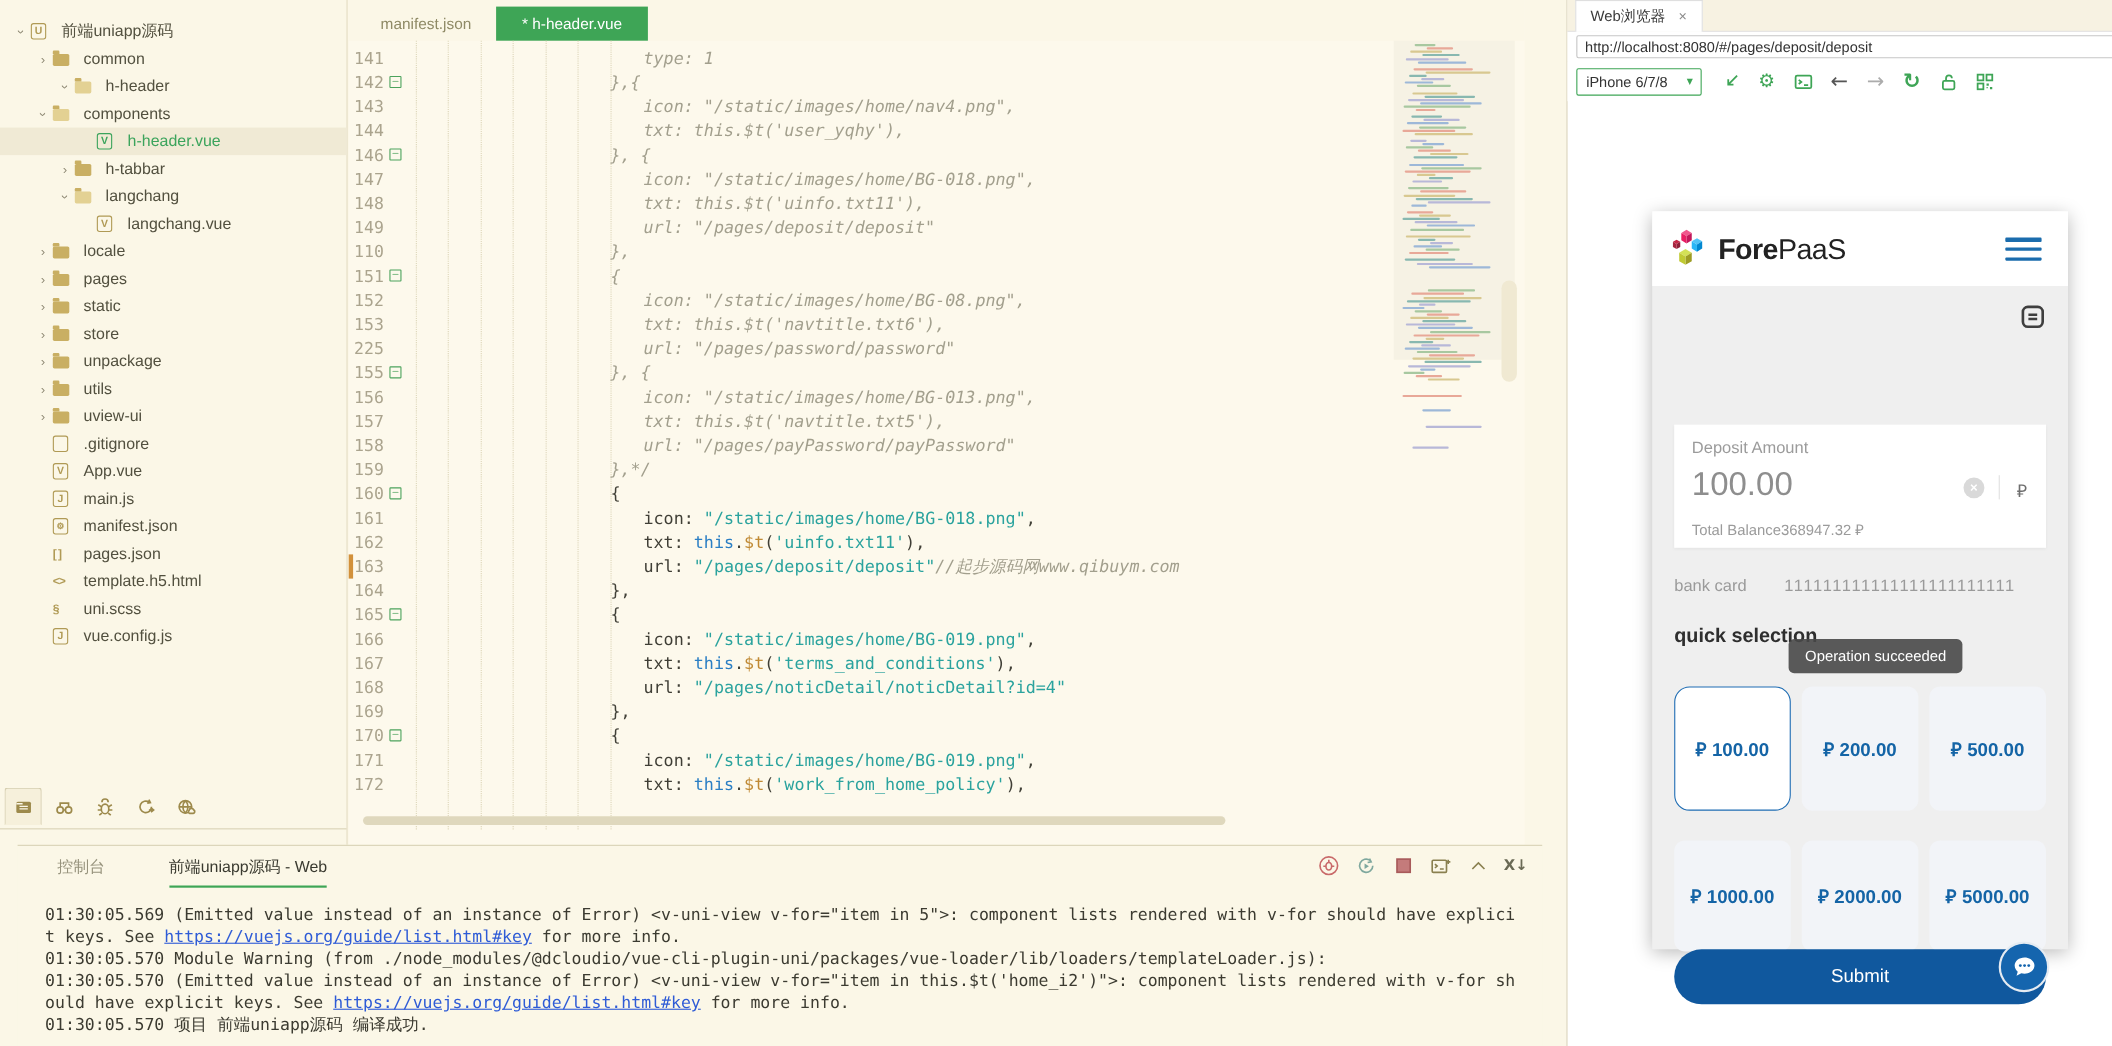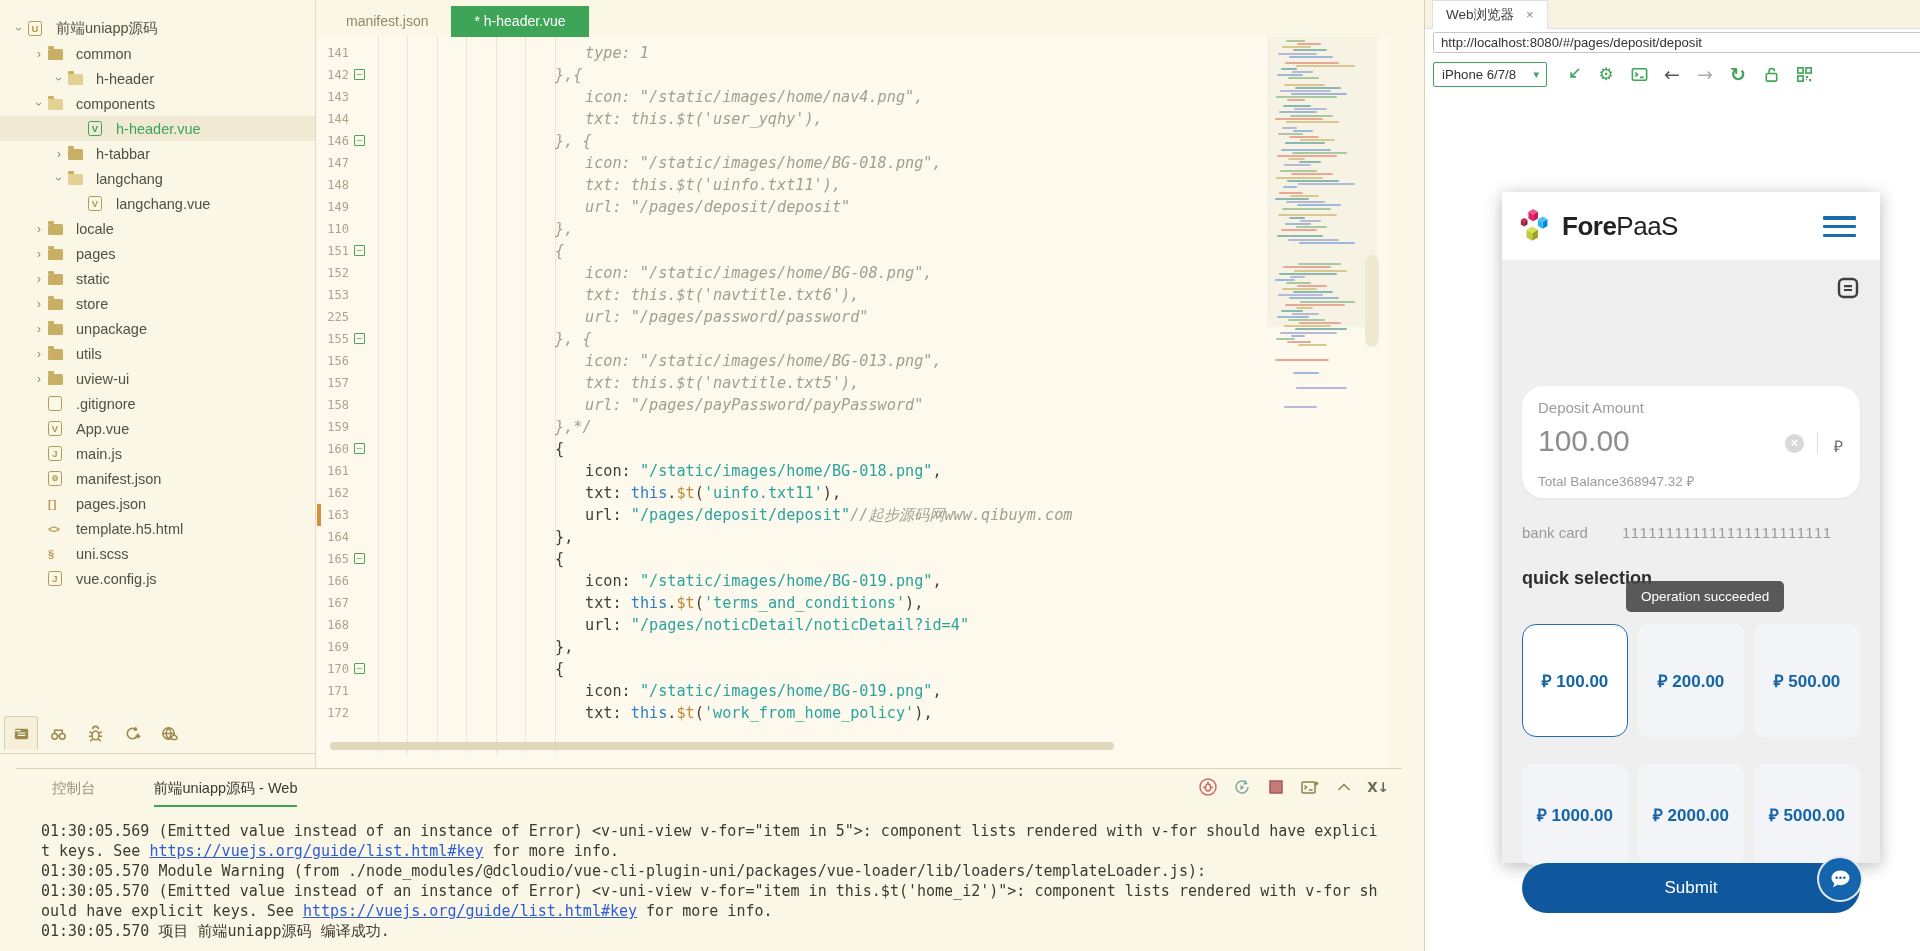--- a/index.html
+++ b/index.html
@@ -32,21 +32,21 @@
 
 
 .editor { position:absolute; left:317px; top:0; width:1069px; height:768px; background:#FDF9EC; }
 .tabbar { position:absolute; left:0; top:0; right:0; height:37px; background:#FBF7E7; display:flex; align-items:flex-end; padding-left:6px; }
 .etab { height:31px; line-height:31px; padding:0 23px; font-size:14px; color:#8F8A66; white-space:nowrap; }
 .etab.active { background:#3EA556; color:#FFFFFF; }
 .guides { position:absolute; top:37px; bottom:14px; left:0; right:0; pointer-events:none; }
 .guide { position:absolute; top:0; bottom:0; width:0; border-left:1px dotted #DCD5B8; }
 .codelines { position:absolute; top:42px; left:0; right:110px; font-family:"DejaVu Sans Mono", monospace; font-size:15.2px; }
 .codeline { position:relative; height:22px; line-height:22px; white-space:pre; }
-.lnum { position:absolute; left:4px; width:28px; text-align:right; color:#ABA48E; font-size:12px; }
+.lnum { position:absolute; left:4px; width:28px; text-align:right; color:#ABA48E; font-size:15px; }
 .fold { position:absolute; left:37px; top:5px; width:11px; height:11px; border:1.3px solid #4CA35C; border-radius:1px; color:#4CA35C; font-size:9px; line-height:8px; text-align:center; }
 .modmark { position:absolute; left:0; top:0; width:3.5px; height:22px; background:#D2913B; }
 .ltext { display:inline-block; }
 .ind-b { margin-left:238px; }
 .ind-p { margin-left:268px; }
 .tok-cmt { color:#A29F8D; font-style:italic; }
 .tok-pun { color:#403F36; }
 .tok-prop { color:#403F36; }
 .tok-str { color:#2BA39E; }
 .tok-kw { color:#2B7FC4; }
@@ -88,21 +88,21 @@
 .phone { position:absolute; left:77px; top:192px; width:378px; height:671px; background:#EFEFEF; box-shadow:0 3px 16px rgba(0,0,0,0.28); }
 .ph-header { position:absolute; top:0; left:0; right:0; height:68px; background:#FFFFFF; }
 .brand { position:absolute; left:16px; top:13px; display:flex; align-items:center;text-align:center; }
 .brand-text { font-size:26px; color:#222; margin-left:6px; letter-spacing:-0.5px; }
 .brand-fore { font-weight:bold; }
 .brand-paas { font-weight:normal; }
 .hamburger { position:absolute; right:24px; top:24px; width:33px; cursor:pointer; }
 .hamburger div { height:3.6px; background:#1A6CAD; border-radius:1px; margin-bottom:5.2px; }
 .ph-body { position:absolute; top:68px; left:0; right:0; bottom:0; }
 .form-icon { position:absolute; right:20px; top:16px; }
-.dep-card { position:absolute; left:20px; top:126px; width:338px; height:112px; background:#FFFFFF; border-radius:21px; box-shadow:0 1px 3px rgba(0,0,0,0.05); }
+.dep-card { position:absolute; left:20px; top:126px; width:338px; height:112px; background:#FFFFFF; border-radius:0; box-shadow:0 1px 3px rgba(0,0,0,0.05); }
 .dep-label { position:absolute; left:16px; top:13px; font-size:15px; color:#9B9B9B; }
 .dep-amount { position:absolute; left:16px; top:38px; font-size:30px; color:#8E8E8E; }
 .clear-icon { position:absolute; right:56px; top:48px; width:19px; height:19px; border-radius:50%; background:#D9D9D9; color:#FFF; font-size:12px; line-height:18px; text-align:center; font-weight:bold; }
 .amt-div { position:absolute; right:42px; top:46px; width:1px; height:22px; background:#E0E0E0; }
 .dep-cur { position:absolute; right:17px; top:49px; font-size:16px; color:#6E6E6E; }
 .dep-balance { position:absolute; left:16px; top:86px; font-size:13.5px; color:#9B9B9B; }
 .bank-row { position:absolute; left:20px; top:264px; font-size:15px; color:#9A9A9A; }
 .bank-label { display:inline-block; }
 .bank-value { display:inline-block; margin-left:30px; letter-spacing:1.5px; }
 .quick-label { position:absolute; left:20px; top:308px; font-size:18px; font-weight:bold; color:#2E2E2E; }

